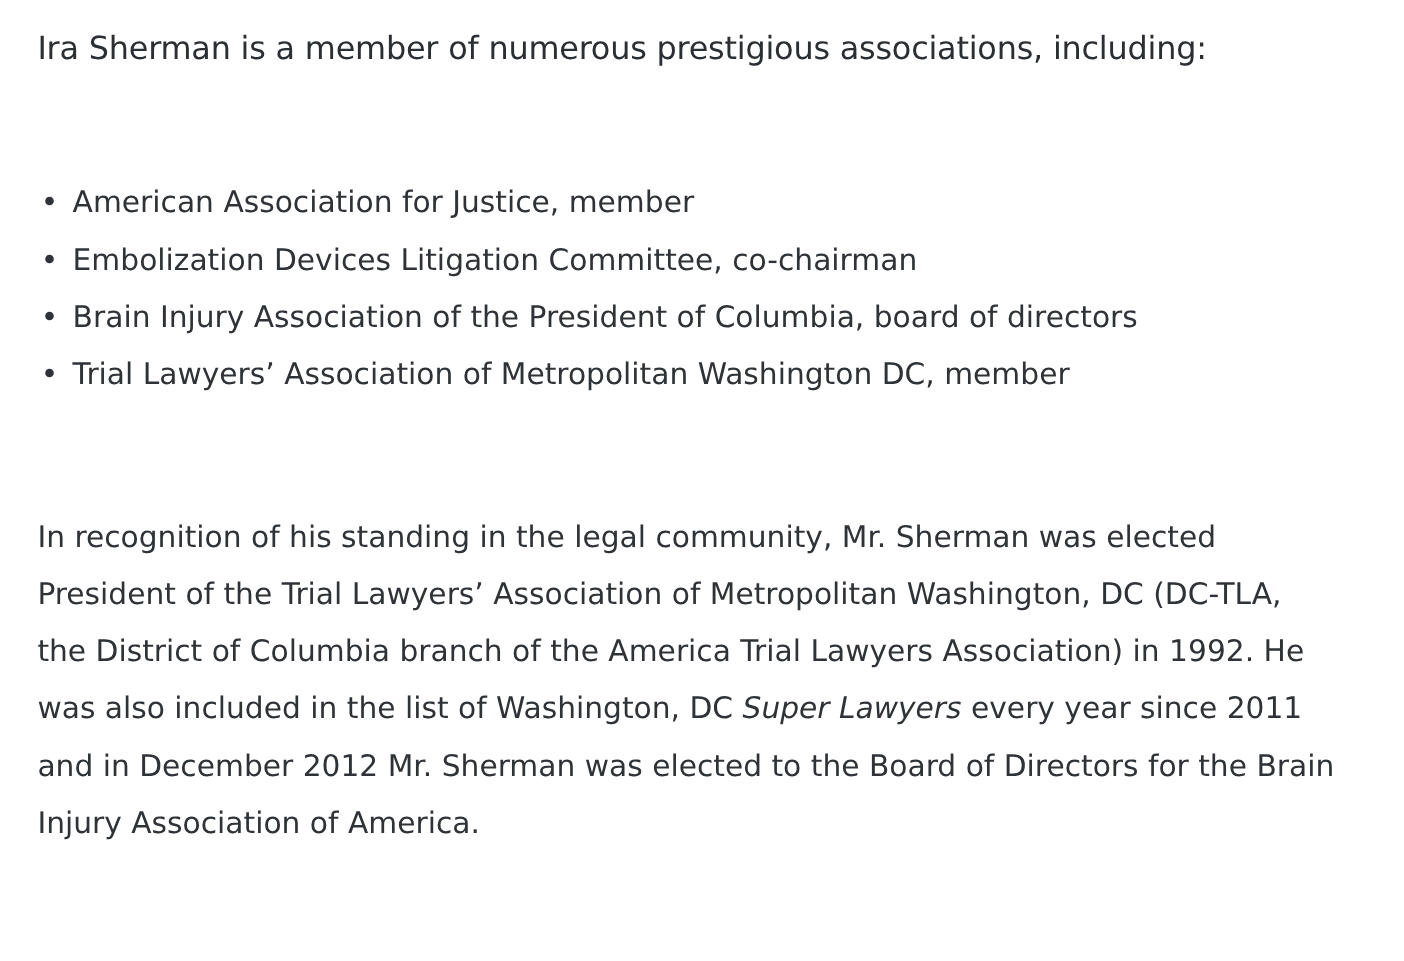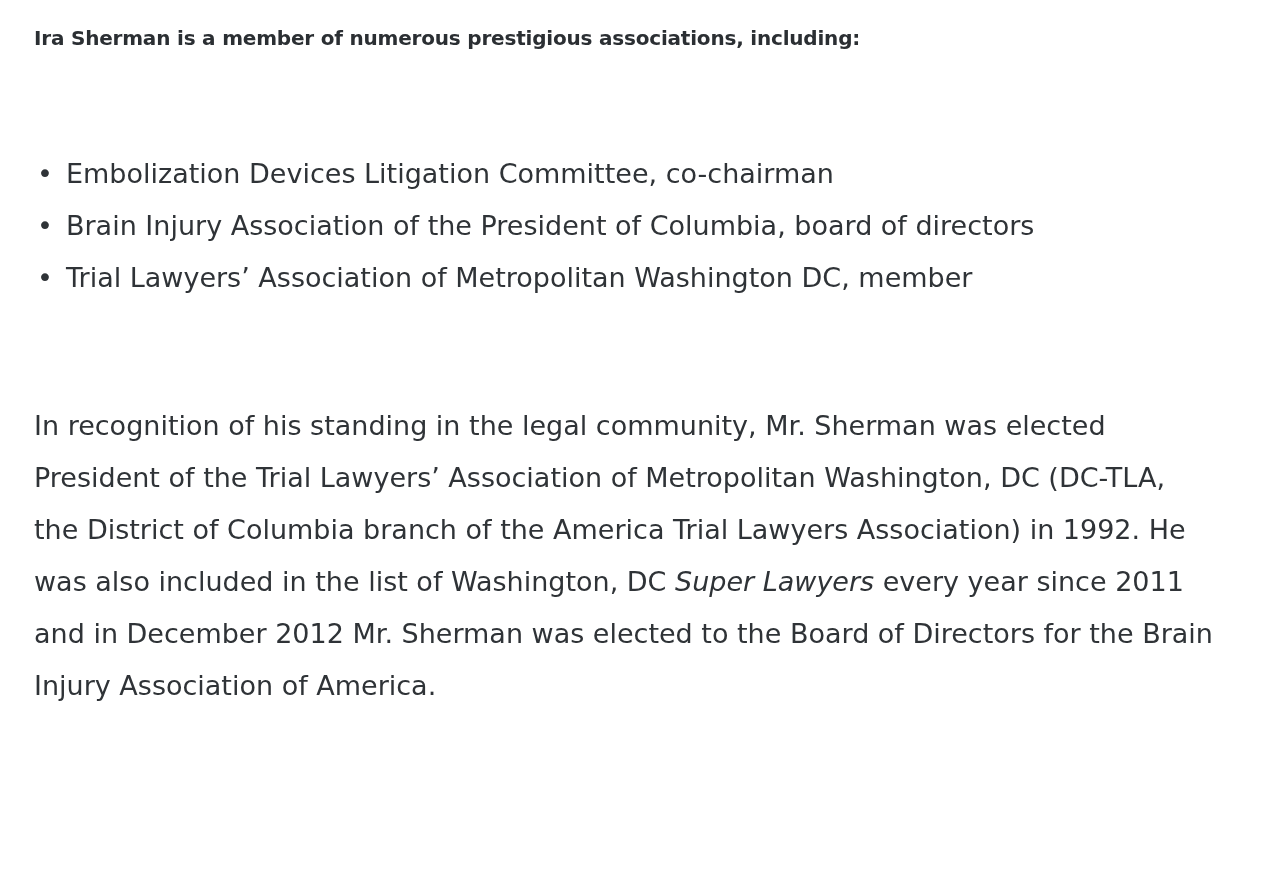--- a/index.html
+++ b/index.html
@@ -12,22 +12,22 @@
     height: 874px;
     font-family: "DejaVu Sans", sans-serif;
     color: #2f3337;
     overflow: hidden;
   }
   .page {
     padding: 26px 34px 0 34px;
     box-sizing: border-box;
   }
   .lead {
-    font-size: 20px;
-    font-weight: bold;
+    font-size: 29px;
+    font-weight: normal;
     line-height: 1.25;
     color: #2b2f33;
     margin: 0 0 0 0;
     letter-spacing: -0.2px;
   }
   .gap-1 { height: 97px; }
   .gap-2 { height: 96px; }
   ul.assoc-list {
     list-style: none;
     margin: 0;
@@ -69,20 +69,23 @@
 <body>
 
 <div class="page">
 
   <h2 class="lead">Ira Sherman is a member of numerous prestigious associations, including:</h2>
 
   <div class="gap-1"></div>
 
   <ul class="assoc-list">
     <li>
+      <span>American Association for Justice, member</span>
+    </li>
+    <li>
       <span>Embolization Devices Litigation Committee, co-chairman</span>
     </li>
     <li>
       <span>Brain Injury Association of the President of Columbia, board of directors</span>
     </li>
     <li>
       <span>Trial Lawyers’ Association of Metropolitan Washington DC, member</span>
     </li>
   </ul>
 

